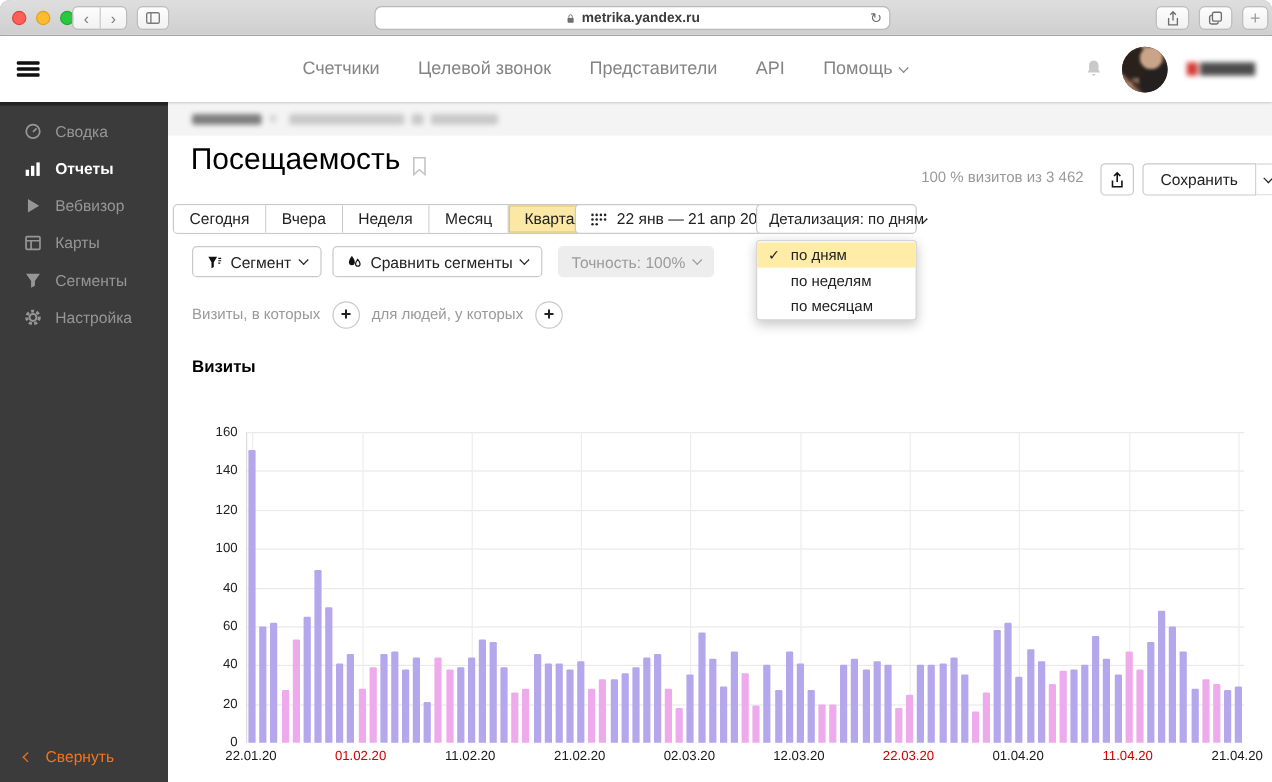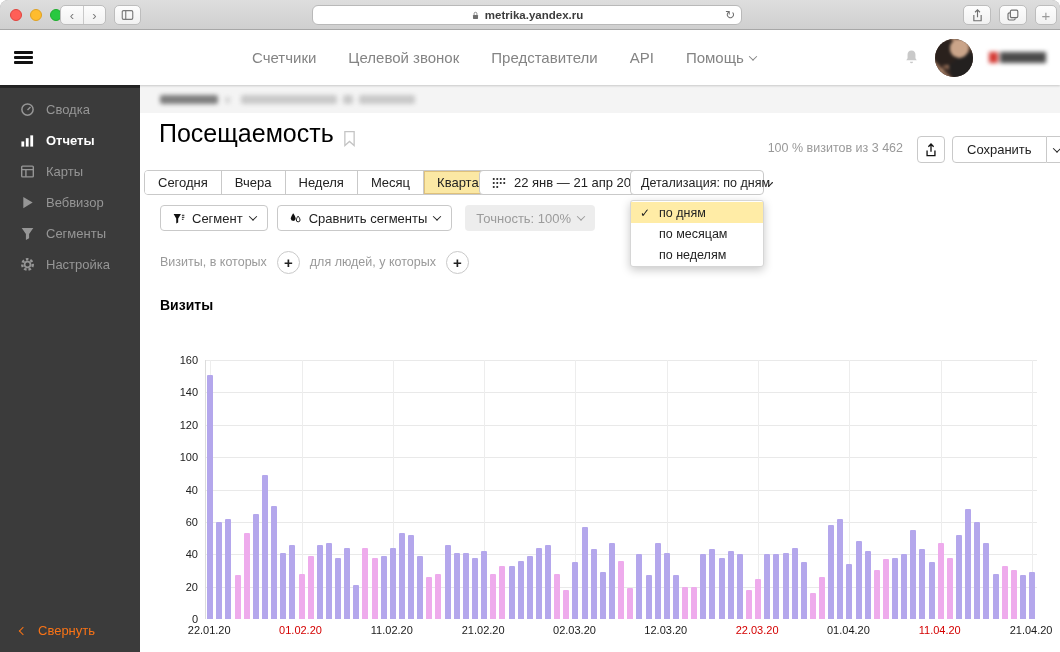--- a/index.html
+++ b/index.html
@@ -203,31 +203,31 @@
         <div class="side-item active">
           <svg viewBox="0 0 16 16">
             <rect x="1.5" y="9" width="3" height="5.5" fill="currentColor"></rect>
             <rect x="6.2" y="5.5" width="3" height="9" fill="currentColor"></rect>
             <rect x="11" y="2.5" width="3" height="12" fill="currentColor"></rect>
           </svg>
           <span>Отчеты</span>
         </div>
         <div class="side-item">
           <svg viewBox="0 0 16 16">
+            <path d="M3.5 2 L13.5 8 L3.5 14 Z" fill="currentColor"></path>
+          </svg>
+          <span>Вебвизор</span>
+        </div>
+        <div class="side-item">
+          <svg viewBox="0 0 16 16">
             <rect x="1.8" y="2.3" width="12.4" height="11.4" rx="1" fill="none" stroke="currentColor" stroke-width="1.5"></rect>
             <line x1="1.8" y1="6" x2="14.2" y2="6" stroke="currentColor" stroke-width="1.5"></line>
             <line x1="6.3" y1="6" x2="6.3" y2="13.7" stroke="currentColor" stroke-width="1.5"></line>
           </svg>
           <span>Карты</span>
-        </div>
-        <div class="side-item">
-          <svg viewBox="0 0 16 16">
-            <path d="M3.5 2 L13.5 8 L3.5 14 Z" fill="currentColor"></path>
-          </svg>
-          <span>Вебвизор</span>
         </div>
         <div class="side-item">
           <svg viewBox="0 0 16 16">
             <path d="M1.8 2.2 h12.4 L9.7 8.6 V13 l-3.4 1.8 V8.6 Z" fill="currentColor"></path>
           </svg>
           <span>Сегменты</span>
         </div>
         <div class="side-item">
           <svg viewBox="0 0 16 16">
             <circle cx="8" cy="8" r="5.6" fill="none" stroke="currentColor" stroke-width="2.6" stroke-dasharray="2.7 2.1"></circle>
@@ -305,24 +305,24 @@
     <div class="detal-btn">
       <span>Детализация: по дням</span>
       <span class="chev up"></span>
     </div>
     <div class="dropdown">
         <div class="dd-item sel">
           <span class="ck">✓</span>
           <span>по дням</span>
         </div>
         <div class="dd-item">
+          <span>по неделям</span>
+        </div>
+        <div class="dd-item">
           <span>по месяцам</span>
-        </div>
-        <div class="dd-item">
-          <span>по неделям</span>
         </div>
       </div>
 
     <div class="row2">
       <div class="pill-btn">
         <svg viewBox="0 0 16 16">
             <path d="M2 2.5 h9 L7.6 8 V13 l-2.4 1.2 V8 Z" fill="#111"></path>
             <path d="M12.2 4 h3 M12.2 6.5 h3 M12.2 9 h2" stroke="#111" stroke-width="1.2" fill="none"></path>
           </svg>
         <span>Сегмент</span>

